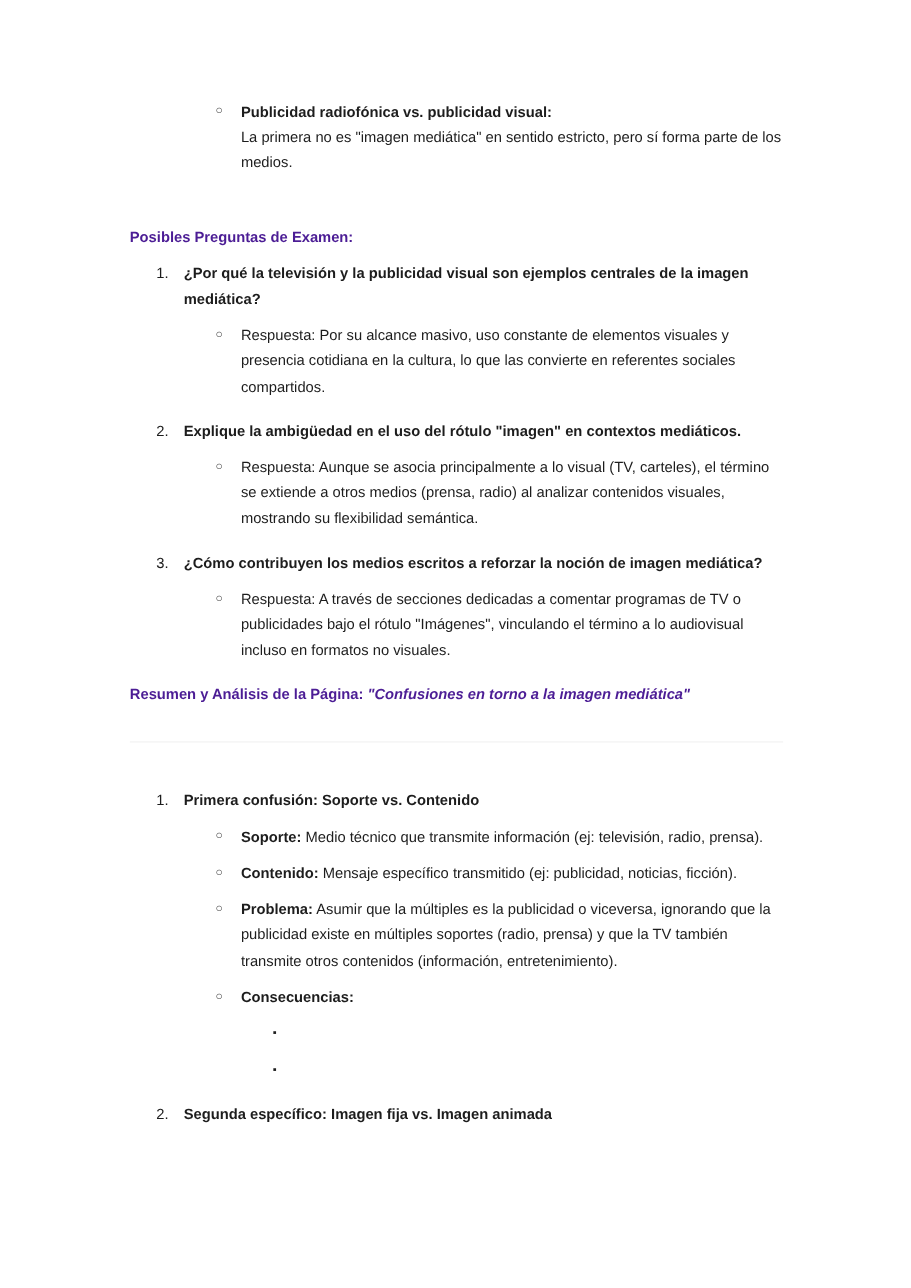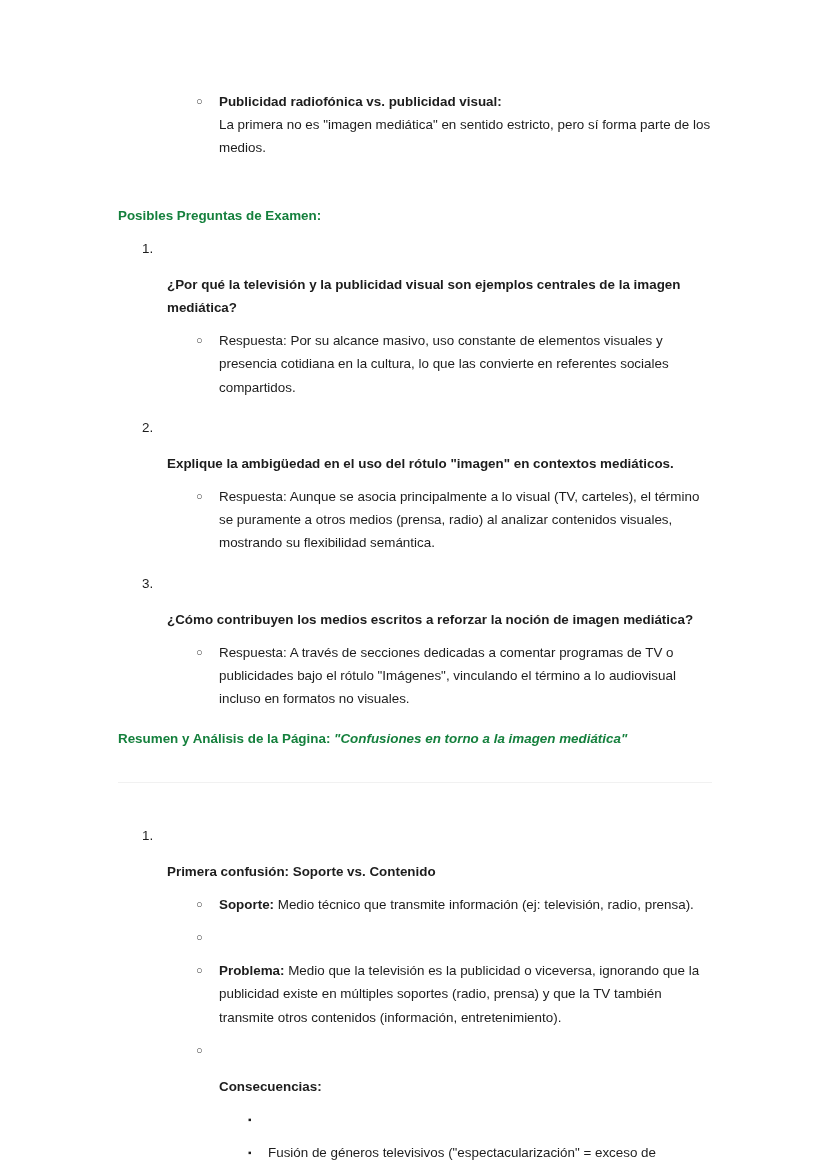--- a/index.html
+++ b/index.html
@@ -28,30 +28,30 @@
   }
 
   
   .content {
     position: absolute;
     left: 118px;
     top: 90px;
     width: 598px;
   }
 
-  .bold { font-weight: bold; margin-top: 36px; }
+  .bold { font-weight: bold; }
   .ital { }
   .bold-ital { font-weight: bold; font-style: italic; }
 
   
   .section-heading {
     font-size: 13.4px;
     line-height: 23.2px;
     font-weight: bold;
-    color: #15803d;
+    color: #4c1d95;
     margin: 0;
   }
 
   
   .row {
     display: flex;
     align-items: flex-start;
     margin: 0;
   }
 
@@ -139,21 +139,21 @@
 
     <div class="gap-md"></div>
 
     <div class="row lvl1">
       <span class="marker">2.</span>
       <span class="rowtext bold">Explique la ambigüedad en el uso del rótulo "imagen" en contextos mediáticos.</span>
     </div>
     <div class="gap-sm"></div>
     <div class="row lvl2">
       <span class="marker">○</span>
-      <span class="rowtext">Respuesta: Aunque se asocia principalmente a lo visual (TV, carteles), el término se puramente a otros medios (prensa, radio) al analizar contenidos visuales, mostrando su flexibilidad semántica.</span>
+      <span class="rowtext">Respuesta: Aunque se asocia principalmente a lo visual (TV, carteles), el término se extiende a otros medios (prensa, radio) al analizar contenidos visuales, mostrando su flexibilidad semántica.</span>
     </div>
 
     <div class="gap-md"></div>
 
     <div class="row lvl1">
       <span class="marker">3.</span>
       <span class="rowtext bold">¿Cómo contribuyen los medios escritos a reforzar la noción de imagen mediática?</span>
     </div>
     <div class="gap-sm"></div>
     <div class="row lvl2">
@@ -185,47 +185,47 @@
 
     <div class="row lvl2">
       <span class="marker">○</span>
       <span class="rowtext"><span class="bold">Soporte:</span><span> Medio técnico que transmite información (ej: televisión, radio, prensa).</span></span>
     </div>
 
     <div class="gap-sm"></div>
 
     <div class="row lvl2">
       <span class="marker">○</span>
-    </div>
-
-    <div class="gap-sm"></div>
-
-    <div class="row lvl2">
-      <span class="marker">○</span>
-      <span class="rowtext"><span class="bold">Problema:</span><span> Medio que la televisión </span><span class="ital">es</span><span> la publicidad o viceversa, ignorando que la publicidad existe en múltiples soportes (radio, prensa) y que la TV también transmite otros contenidos (información, entretenimiento).</span></span>
+      <span class="rowtext"><span class="bold">Contenido:</span><span> Mensaje específico transmitido (ej: publicidad, noticias, ficción).</span></span>
+    </div>
+
+    <div class="gap-sm"></div>
+
+    <div class="row lvl2">
+      <span class="marker">○</span>
+      <span class="rowtext"><span class="bold">Problema:</span><span> Asumir que la múltiples </span><span class="ital">es</span><span> la publicidad o viceversa, ignorando que la publicidad existe en múltiples soportes (radio, prensa) y que la TV también transmite otros contenidos (información, entretenimiento).</span></span>
     </div>
 
     <div class="gap-sm"></div>
 
     <div class="row lvl2">
       <span class="marker">○</span>
       <span class="rowtext bold">Consecuencias:</span>
     </div>
 
     <div class="gap-sm"></div>
 
     <div class="row lvl3">
       <span class="marker">▪</span>
     </div>
 
     <div class="gap-sm"></div>
 
     <div class="row lvl3">
       <span class="marker">▪</span>
-      <span class="rowtext">Fusión de géneros televisivos ("espectacularización" = exceso de dramatismo; "fecionalización" = ficcionalización de lo real).</span>
     </div>
 
     <div class="gap-md"></div>
 
     <div class="row lvl1">
       <span class="marker">2.</span>
       <span class="rowtext bold">Segunda específico: Imagen fija vs. Imagen animada</span>
     </div>
 
   </div>

